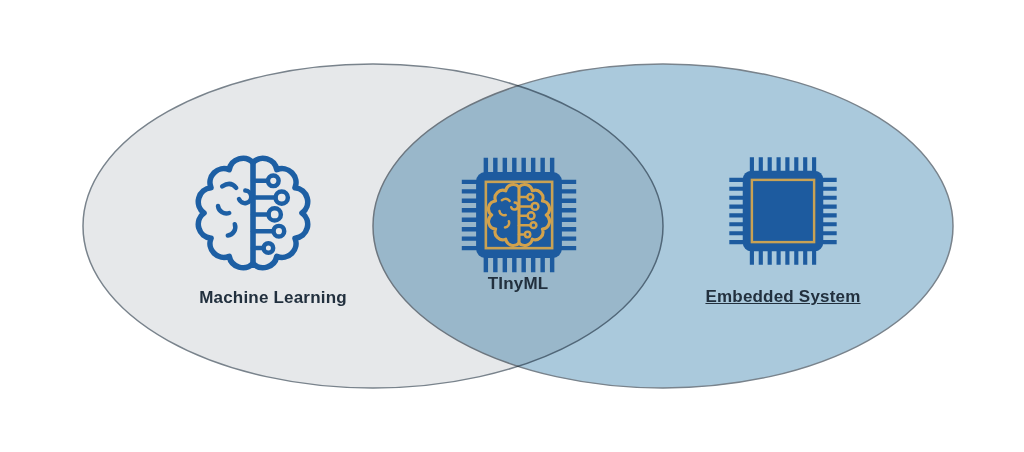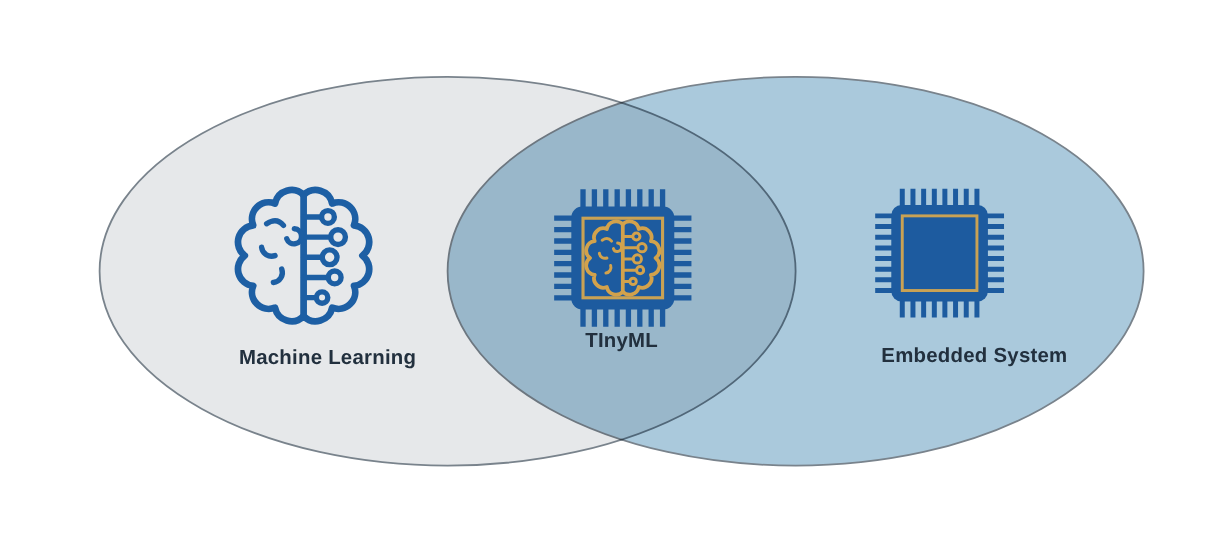--- a/index.html
+++ b/index.html
@@ -18,21 +18,21 @@
     position: absolute;
     transform: translate(-50%, -50%);
     font-size: 17px;
     font-weight: 700;
     color: #22303e;
     white-space: nowrap;
     letter-spacing: 0.2px;
   }
   .label-ml       { left: 273px; top: 298px; }
   .label-tinyml   { left: 518px; top: 284px; }
-  .label-embedded { left: 812px; top: 297px; }
+  .label-embedded { left: 783px; top: 297px; text-decoration: underline; }
 </style>
 </head>
 <body>
 
 <div class="stage">
 
   <svg class="venn-svg" width="1024" height="452" viewBox="0 0 1024 452">
 
     <defs>
 

